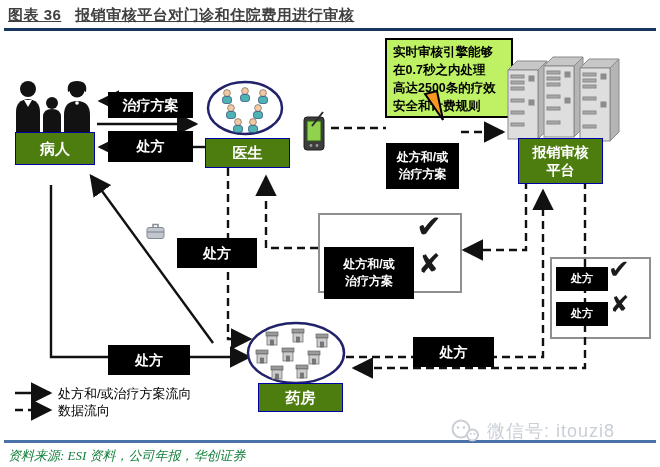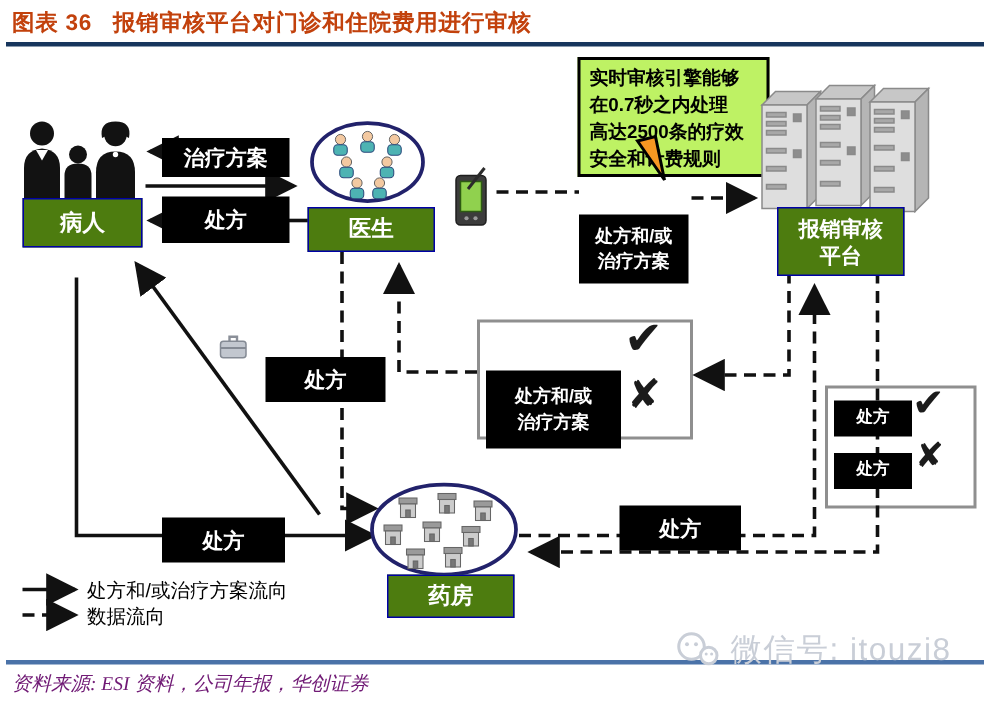--- a/index.html
+++ b/index.html
@@ -1,20 +1,20 @@
 <!DOCTYPE html>
 <html><head>
 <meta charset="utf-8">
 <style>
   html,body{margin:0;padding:0;background:#fff;}
   .page{position:relative;width:660px;height:467px;background:#fff;overflow:hidden;
         font-family:"Liberation Sans","DejaVu Sans",sans-serif;}
   
-  .fig-title{position:absolute;left:8px;top:6px;font-size:15px;font-weight:bold;color:#c2410c;
-             letter-spacing:.5px;white-space:nowrap;}
+  .fig-title{position:absolute;left:8px;top:6px;font-size:15px;font-weight:bold;color:#404040;
+             letter-spacing:.5px;white-space:nowrap;text-decoration:underline;}
   .fig-title .gap{display:inline-block;width:14px;}
   .title-rule{position:absolute;left:4px;top:28px;width:652px;height:3px;background:#17365d;}
   
   .wbox{position:absolute;background:#fff;border:2px solid #8f8f8f;z-index:1;}
   #overlay{position:absolute;left:0;top:0;z-index:2;pointer-events:none;}
   .el{position:absolute;z-index:3;}
   
   .node{position:absolute;z-index:3;background:#4d7c0f;border:1px solid #0000a6;color:#fff;
         font-weight:bold;display:flex;align-items:center;justify-content:center;
         flex-direction:column;font-size:15px;line-height:1.3;text-align:center;}
@@ -29,25 +29,25 @@
            z-index:3;background:#bef264;border:2px solid #000;padding:4px 5px 0 6px;
            font-size:12.5px;font-weight:bold;color:#000;line-height:1.43;}
   .tail{position:absolute;left:418px;top:88px;z-index:4;}
   
   .mark{position:absolute;z-index:3;color:#1b1b1b;font-weight:900;
         font-family:"DejaVu Sans",sans-serif;line-height:1;}
   
   .legend-label{position:absolute;z-index:3;font-size:13px;color:#000;}
   
   .watermark{position:absolute;left:450px;top:419px;z-index:3;display:flex;align-items:center;
-             gap:7px;color:#c9ced7;font-size:21px;letter-spacing:1px;}
+             gap:7px;color:#c9ced7;font-size:18px;letter-spacing:1px;}
   
   .footer-rule{position:absolute;left:4px;top:440px;width:652px;height:3px;background:#4a72a8;z-index:2;}
   .source{position:absolute;left:8px;top:447px;z-index:3;font-family:"Liberation Serif","DejaVu Serif",serif;
-          font-style:italic;font-size:13px;color:#701a75;}
+          font-style:italic;font-size:13px;color:#15803d;}
 </style>
 </head>
 <body>
 
 <div class="page">
 
   <div class="fig-title">
     <span>图表 36</span><span class="gap"></span><span>报销审核平台对门诊和住院费用进行审核</span>
   </div>
   <div class="title-rule"></div>

